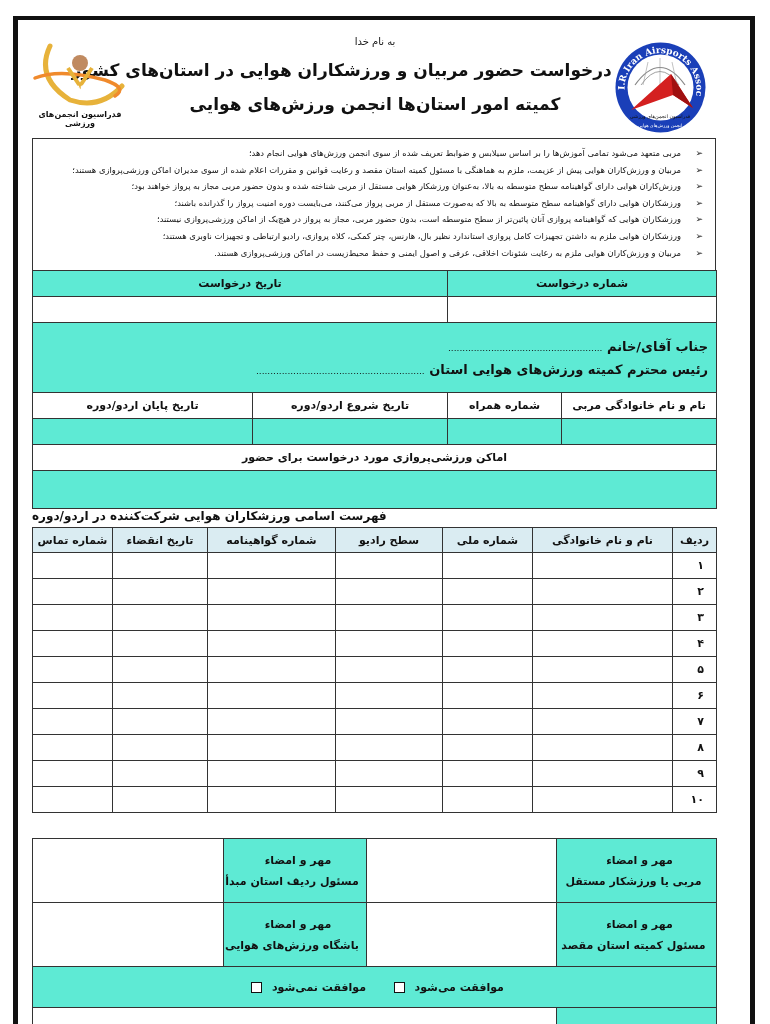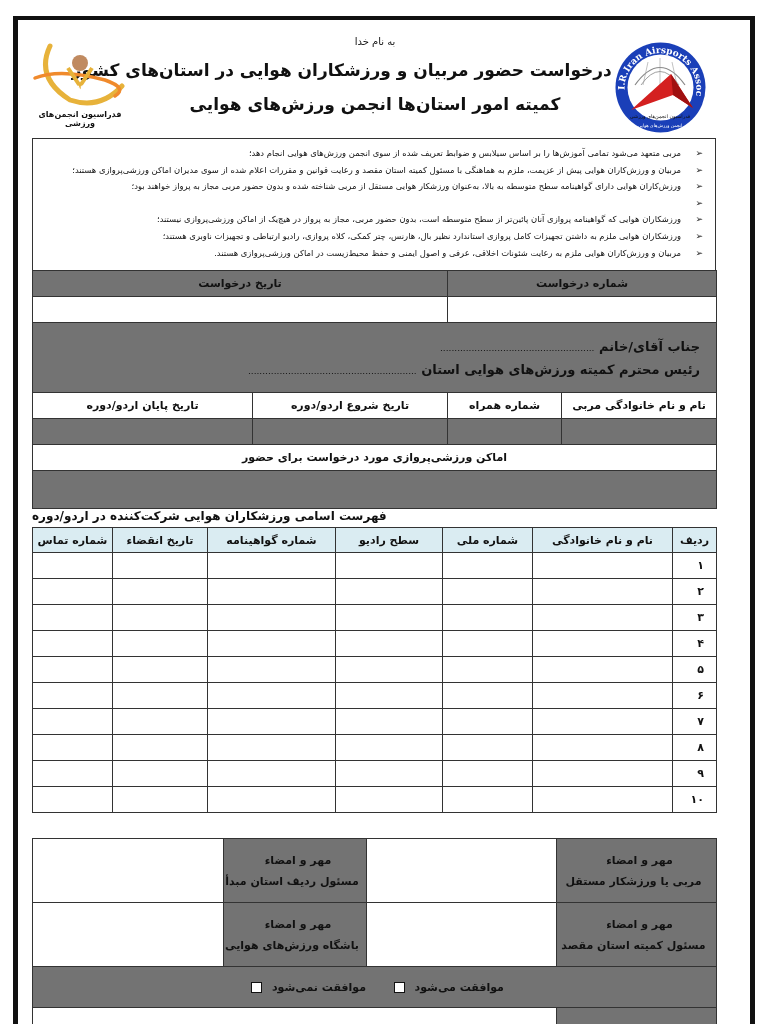--- a/index.html
+++ b/index.html
@@ -23,26 +23,26 @@
   .rules-box {
     position: absolute; left: 32px; top: 138px; width: 684px; height: 132px;
     border: 1px solid #333; border-bottom: none; padding: 6px 12px 0 10px;
   }
   .rules-box ul { list-style: none; }
   .rules-box li { font-size: 8.4px; line-height: 16.6px; white-space: nowrap; overflow: hidden; display: flex; align-items: center; }
   .rules-box li .bullet { width: 22px; flex: 0 0 22px; font-size: 9px; color: #222; text-align: right; }
 
   table.grid { position: absolute; border-collapse: collapse; direction: rtl; table-layout: fixed; }
   table.grid td, table.grid th { border: 1px solid #333; font-size: 11px; font-weight: bold; text-align: center; vertical-align: middle; }
-  .blue { background: #737373; }
+  .blue { background: #5eead4; }
   .white { background: #fff; }
 
   .t1 { left: 32px; top: 270px; width: 684px; }
   .t1 td { height: 26px; }
-  .t1 .big { height: 70px; text-align: right; padding-right: 16px; }
+  .t1 .big { height: 70px; text-align: right; padding-right: 8px; }
   .t1 .big .l1 { font-size: 13px; font-weight: bold; margin-bottom: 8px; }
   .t1 .big .l2 { font-size: 13px; font-weight: bold; }
   .t1 .dots { font-weight: normal; font-size: 9px; letter-spacing: 0; }
 
   .list-title { position: absolute; left: 32px; top: 509px; width: 684px; text-align: left; font-size: 12px; font-weight: bold; }
 
   .t2 { left: 32px; top: 527px; width: 684px; }
   .t2 th { height: 25px; font-size: 11px; font-weight: bold; background: #daecf2; }
   .t2 td { height: 26px; font-size: 12px; }
   .t2 td.rownum { text-align: right; padding-right: 12px; }
@@ -106,20 +106,21 @@
     <li>
         <span class="bullet">➢</span>
         <span>مربیان و ورزش‌کاران هوایی پیش از عزیمت، ملزم به هماهنگی با مسئول کمیته استان مقصد و رعایت قوانین و مقررات اعلام شده از سوی مدیران اماکن ورزشی‌پروازی هستند؛</span>
       </li>
     <li>
         <span class="bullet">➢</span>
         <span>ورزش‌کاران هوایی دارای گواهینامه سطح متوسطه به بالا، به‌عنوان ورزشکار هوایی مستقل از مربی شناخته شده و بدون حضور مربی مجاز به پرواز خواهند بود؛</span>
       </li>
     <li>
         <span class="bullet">➢</span>
+        <span>ورزشکاران هوایی دارای گواهینامه سطح متوسطه به بالا که به‌صورت مستقل از مربی پرواز می‌کنند، می‌بایست دوره امنیت پرواز را گذرانده باشند؛</span>
       </li>
     <li>
         <span class="bullet">➢</span>
         <span>ورزشکاران هوایی که گواهینامه پروازی آنان پائین‌تر از سطح متوسطه است، بدون حضور مربی، مجاز به پرواز در هیچ‌یک از اماکن ورزشی‌پروازی نیستند؛</span>
       </li>
     <li>
         <span class="bullet">➢</span>
         <span>ورزشکاران هوایی ملزم به داشتن تجهیزات کامل پروازی استاندارد نظیر بال، هارنس، چتر کمکی، کلاه پروازی، رادیو ارتباطی و تجهیزات ناوبری هستند؛</span>
       </li>
     <li>

